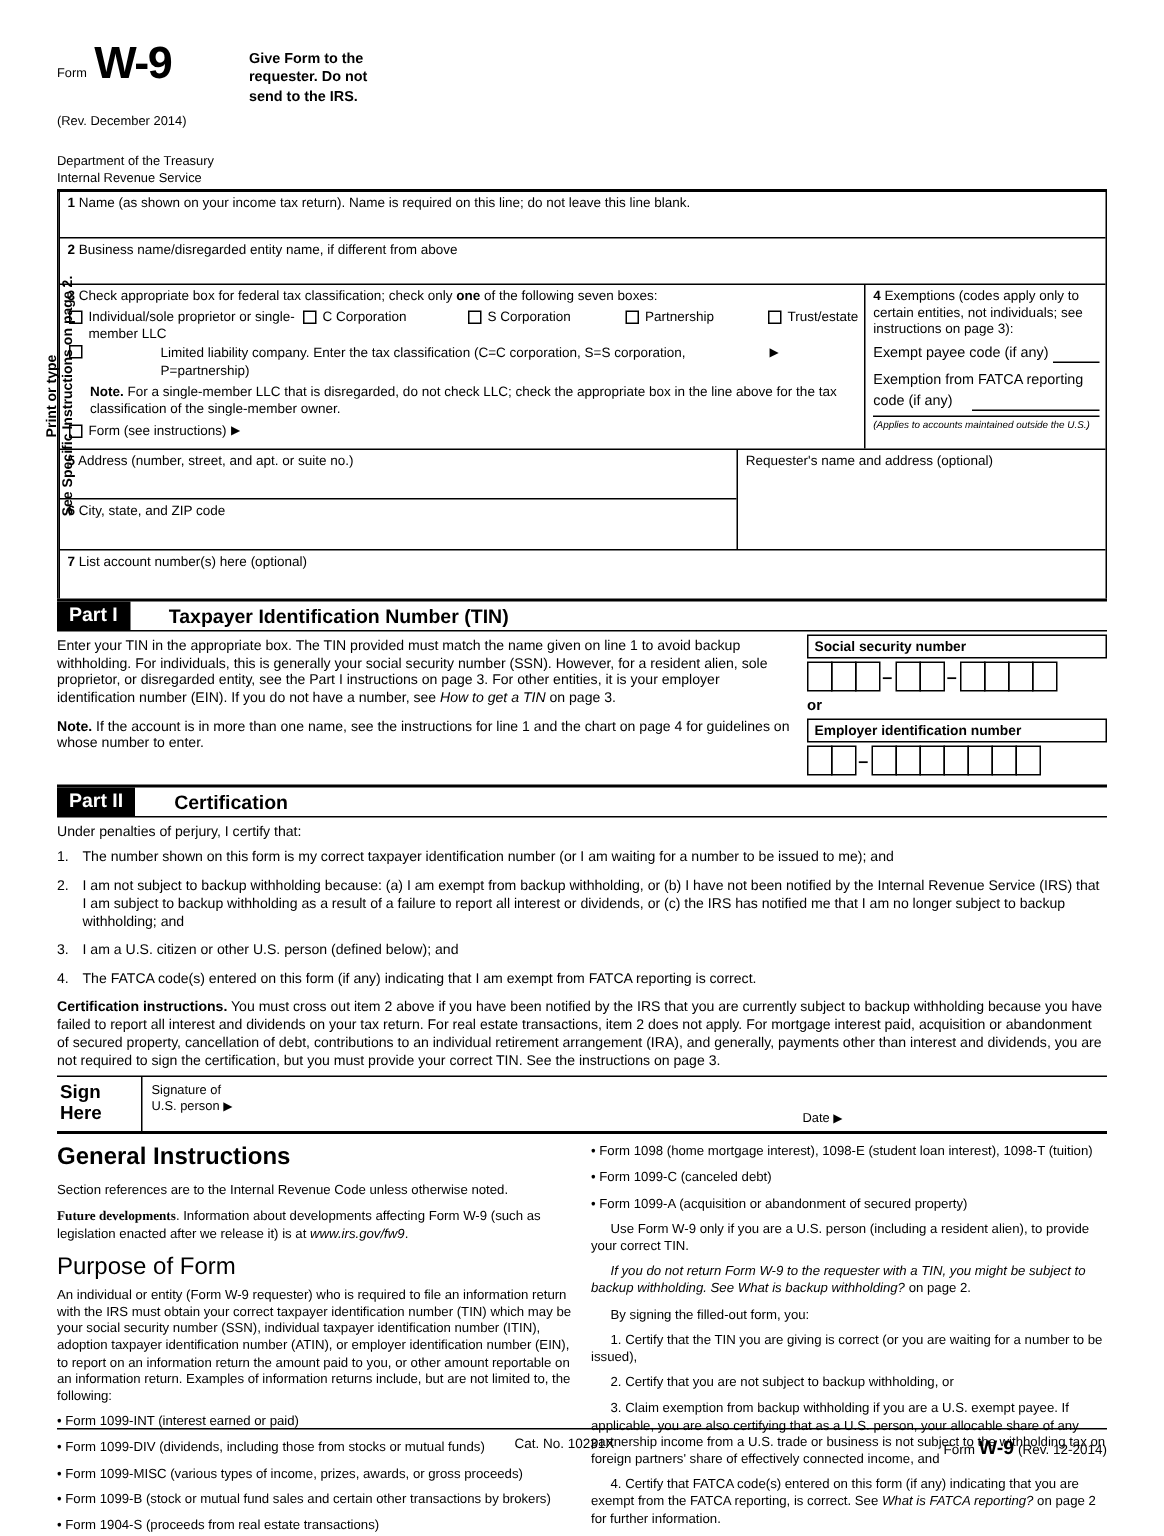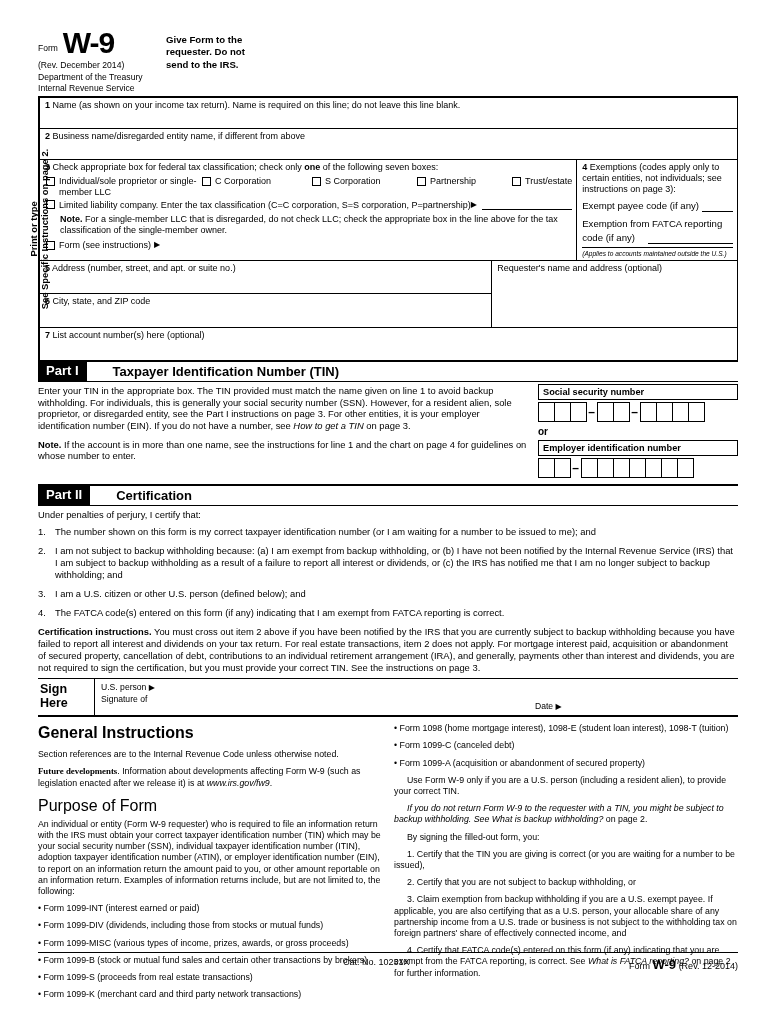--- a/index.html
+++ b/index.html
@@ -12,21 +12,21 @@
   }
   .page { position:relative; width:776px; height:1024px; padding:0; }
   .sheet { position:absolute; left:38px; top:28px; width:700px; }
 
   
   .hdr { display:flex; align-items:stretch; border-bottom:2px solid #000; padding-bottom:3px; }
   .hdr-left { width:120px; padding-right:6px; }
   .hdr-left .f-row { display:flex; align-items:flex-end; gap:5px; }
   .lbl-form { font-size:8.5px; line-height:11px; padding-bottom:4px; }
   .w9 { font-size:30px; font-weight:bold; letter-spacing:-1px; line-height:30px; }
-  .rev { font-size:8.6px; line-height:10.4px; margin-top:2px; }
+  .rev { font-size:8.6px; line-height:10.4px; margin-top:17px; }
   .hdr-mid { flex:1; border-left:2px solid #000; border-right:2px solid #000;
              display:flex; flex-direction:column; justify-content:center; align-items:center;
              padding:4px 8px 6px; }
   .title1 { font-size:16.5px; font-weight:bold; line-height:21px; }
   .title2 { font-size:16.5px; font-weight:bold; line-height:21px; }
   .hdr-right { width:118px; padding:6px 0 0 8px; }
   .hdr-right div { font-size:9.6px; font-weight:bold; line-height:12.4px; }
 
   
   .body-wrap { display:flex; border-left:1px solid #000; border-right:1px solid #000; }
@@ -61,21 +61,21 @@
 
   .cbrow { display:flex; align-items:flex-start; padding:3px 4px 0 6px; font-size:9px; line-height:11px; }
   .cb { width:9px; height:9px; border:1px solid #000; margin-right:4px; flex:none; margin-top:1px; }
   .cbitem { display:flex; align-items:flex-start; }
   .cbitem .tx { white-space:normal; }
   .cb-1 { width:156px; }
   .cb-2 { width:110px; }
   .cb-3 { width:105px; }
   .cb-4 { width:95px; }
   .cb-5 { width:auto; }
-  .llcline { display:flex; align-items:flex-start; padding:1px 4px 0 6px; font-size:9px; line-height:12px; }
+  .llcline { display:flex; align-items:flex-start; padding:1px 4px 0 6px; font-size:9px; line-height:12px;gap:48px; }
   .llcline .fill { flex:1; border-bottom:1px solid #000; height:10px; margin-left:5px; align-self:flex-end; margin-bottom:1px; }
   .notep { font-size:9px; line-height:11px; padding:3px 6px 2px 20px; }
   .otherline { display:flex; align-items:flex-start; padding:2px 4px 4px 6px; font-size:9px; }
 
   
   .split56 { display:flex; }
   .l56 { flex:1; border-right:1px solid #000; }
   .l5 { height:33px; border-bottom:1px solid #000; }
   .l6 { height:33px; }
   .req { width:245px; padding:2px 4px 0 5px; font-size:9px; }
@@ -322,38 +322,38 @@
     </ol>
     <p class="certins"><b>Certification instructions.</b><span> You must cross out item 2 above if you have been notified by the IRS that you are currently subject to backup withholding because you have failed to report all interest and dividends on your tax return. For real estate transactions, item 2 does not apply. For mortgage interest paid, acquisition or abandonment of secured property, cancellation of debt, contributions to an individual retirement arrangement (IRA), and generally, payments other than interest and dividends, you are not required to sign the certification, but you must provide your correct TIN. See the instructions on page 3.</span></p>
   </div>
 
   <div class="signblk">
     <div class="signhere">
       <div>Sign</div>
       <div>Here</div>
     </div>
     <div class="signbody">
+      <div class="sigof">Signature of</div>
       <div class="sigof"><span>U.S. person</span> <span class="arrow">▶</span></div>
-      <div class="sigof">Signature of</div>
       <div class="datetag"><span>Date</span> <span class="arrow">▶</span></div>
     </div>
   </div>
 
   <div class="gi">
     <div class="gi-col">
       <h2>General Instructions</h2>
       <p>Section references are to the Internal Revenue Code unless otherwise noted.</p>
       <p><b>Future developments</b><span>. Information about developments affecting Form W-9 (such as legislation enacted after we release it) is at </span><i>www.irs.gov/fw9</i><span>.</span></p>
       <h3>Purpose of Form</h3>
       <p>An individual or entity (Form W-9 requester) who is required to file an information return with the IRS must obtain your correct taxpayer identification number (TIN) which may be your social security number (SSN), individual taxpayer identification number (ITIN), adoption taxpayer identification number (ATIN), or employer identification number (EIN), to report on an information return the amount paid to you, or other amount reportable on an information return. Examples of information returns include, but are not limited to, the following:</p>
       <p class="bullet">• Form 1099-INT (interest earned or paid)</p>
       <p class="bullet">• Form 1099-DIV (dividends, including those from stocks or mutual funds)</p>
       <p class="bullet">• Form 1099-MISC (various types of income, prizes, awards, or gross proceeds)</p>
       <p class="bullet">• Form 1099-B (stock or mutual fund sales and certain other transactions by brokers)</p>
-      <p class="bullet">• Form 1099-S (proceeds from real estate transactions)</p>
+      <p class="bullet">• Form 1904-S (proceeds from real estate transactions)</p>
       <p class="bullet">• Form 1099-K (merchant card and third party network transactions)</p>
     </div>
 
     <div class="gi-col right">
       <p class="bullet">• Form 1098 (home mortgage interest), 1098-E (student loan interest), 1098-T (tuition)</p>
       <p class="bullet">• Form 1099-C (canceled debt)</p>
       <p class="bullet">• Form 1099-A (acquisition or abandonment of secured property)</p>
       <p class="indent">Use Form W-9 only if you are a U.S. person (including a resident alien), to provide your correct TIN.</p>
       <p class="indent"><i>If you do not return Form W-9 to the requester with a TIN, you might be subject to backup withholding. See What is backup withholding?</i><span> on page 2.</span></p>
       <p class="indent">By signing the filled-out form, you:</p>

